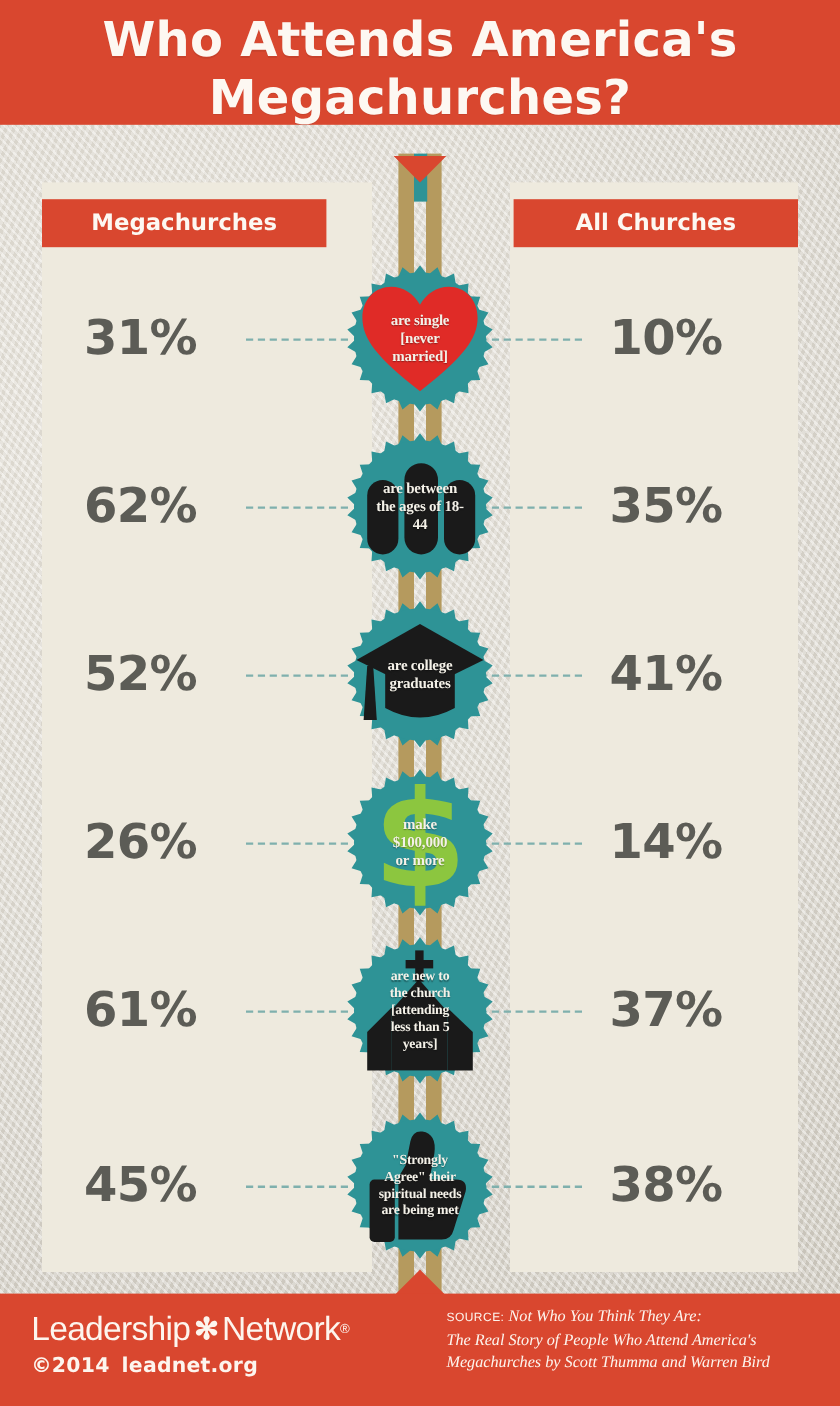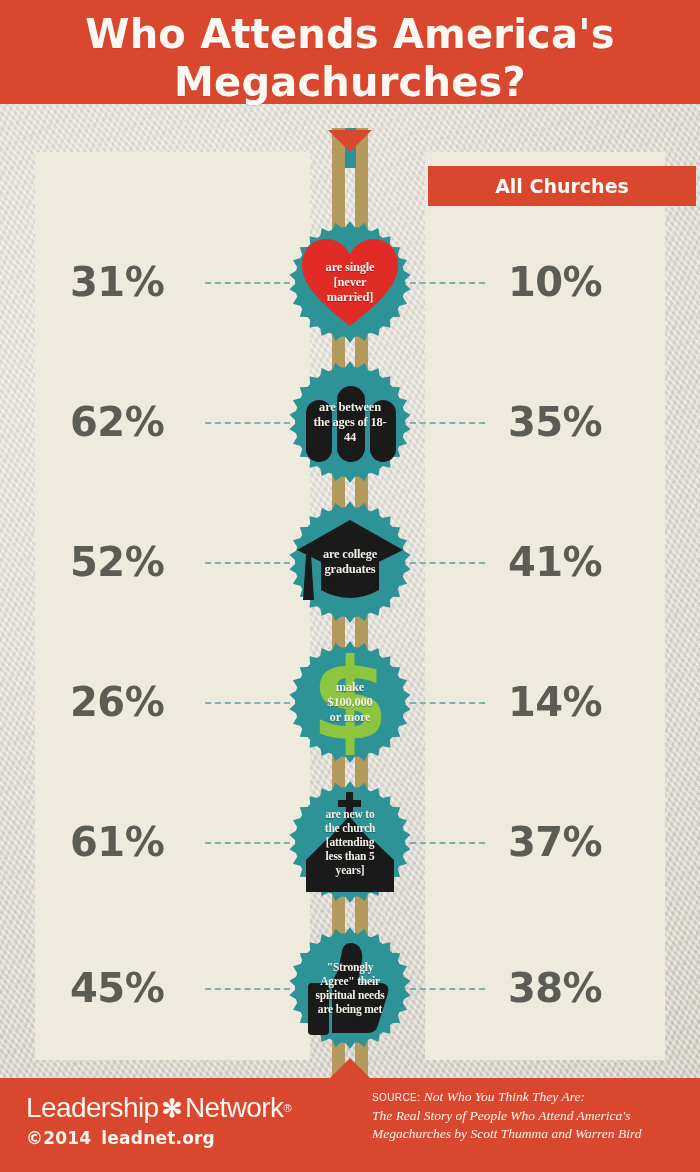--- a/index.html
+++ b/index.html
@@ -98,21 +98,21 @@
     background: #d9472f;
     color: #fdf8f2;
     font-family: "DejaVu Sans", sans-serif;
     font-weight: bold;
     font-size: 19px;
     line-height: 40px;
     text-align: center;
     z-index: 4;
   }
   .col-head-left  { left: 35px;  width: 237px; }
-  .col-head-right { left: 428px; width: 268px; }
+  .col-head-right { left: 428px; width: 237px; }
 
   
   .row {
     position: absolute;
     left: 0;
     width: 700px;
     height: 140px;
     z-index: 5;
   }
 
@@ -266,20 +266,21 @@
   <div class="ribbon-teal"></div>
 
   <div class="header-band">
     <div class="header-title">
       <div>Who Attends America's</div>
       <div>Megachurches?</div>
     </div>
   </div>
   <div class="header-notch"></div>
 
+  <div class="col-head col-head-left">Megachurches</div>
   <div class="col-head col-head-right">All Churches</div>
 
   <div id="rows-host">
       <div class="row" style="top: 212px;">
         <div class="pct pct-left">31%</div>
         <div class="dashes dash-left"></div>
         <div class="badge-wrap">
           <div class="badge-scallop"><svg width="126" height="126" viewBox="0 0 126 126">
               <path d="M63.00 2.00 L69.39 10.39 L77.60 3.77 L81.79 13.44 L91.35 8.99 L93.11 19.38 L103.45 17.34 L102.67 27.85 L113.20 28.35 L109.93 38.37 L120.04 41.37 L114.46 50.32 L123.56 55.65 L116.00 63.00 L123.56 70.35 L114.46 75.68 L120.04 84.63 L109.93 87.63 L113.20 97.65 L102.67 98.15 L103.45 108.66 L93.11 106.62 L91.35 117.01 L81.79 112.56 L77.60 122.23 L69.39 115.61 L63.00 124.00 L56.61 115.61 L48.40 122.23 L44.21 112.56 L34.65 117.01 L32.89 106.62 L22.55 108.66 L23.33 98.15 L12.80 97.65 L16.07 87.63 L5.96 84.63 L11.54 75.68 L2.44 70.35 L10.00 63.00 L2.44 55.65 L11.54 50.32 L5.96 41.37 L16.07 38.37 L12.80 28.35 L23.33 27.85 L22.55 17.34 L32.89 19.38 L34.65 8.99 L44.21 13.44 L48.40 3.77 L56.61 10.39 Z" fill="#2e9396"></path>
               <circle cx="63" cy="63" r="55" fill="#2e9396"></circle>

